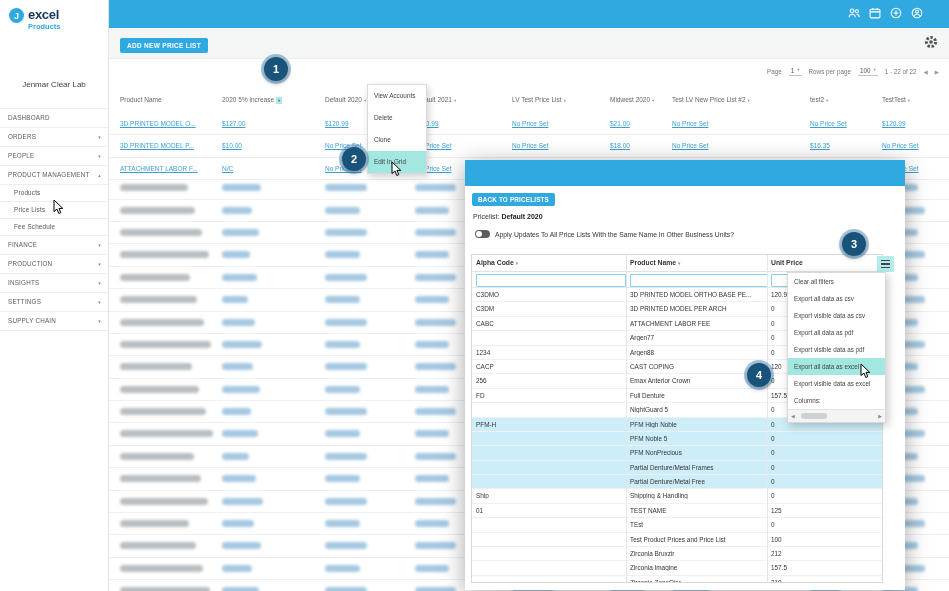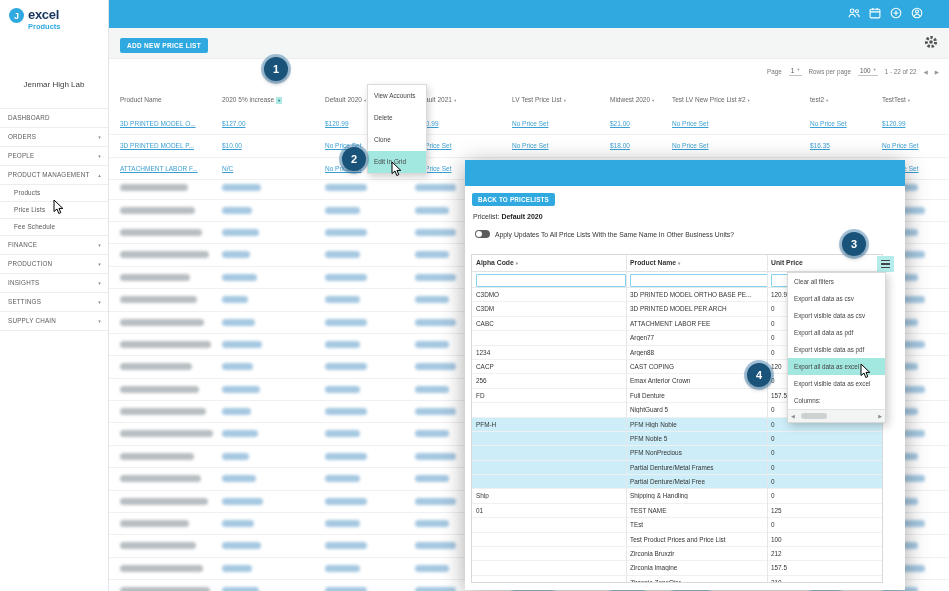--- a/index.html
+++ b/index.html
@@ -129,21 +129,21 @@
   </div>
 
   <div class="sidebar">
     <div class="logo">
       <span class="logo-mark">J</span>
       <span>
         <div class="logo-name">excel</div>
         <div class="logo-sub">Products</div>
       </span>
     </div>
-    <div class="lab-name">Jenmar High Lab</div>
+    <div class="lab-name">Jenmar Clear Lab</div>
     <div class="side-menu">
 
         <div class="side-item"><span></span><span>DASHBOARD</span><span class="side-caret"></span></div>
 
         <div class="side-item"><span></span><span>ORDERS</span><span class="side-caret">▾</span></div>
 
         <div class="side-item"><span></span><span>PEOPLE</span><span class="side-caret">▾</span></div>
 
         <div class="side-item"><span></span><span>PRODUCT MANAGEMENT</span><span class="side-caret">▴</span></div>
 

